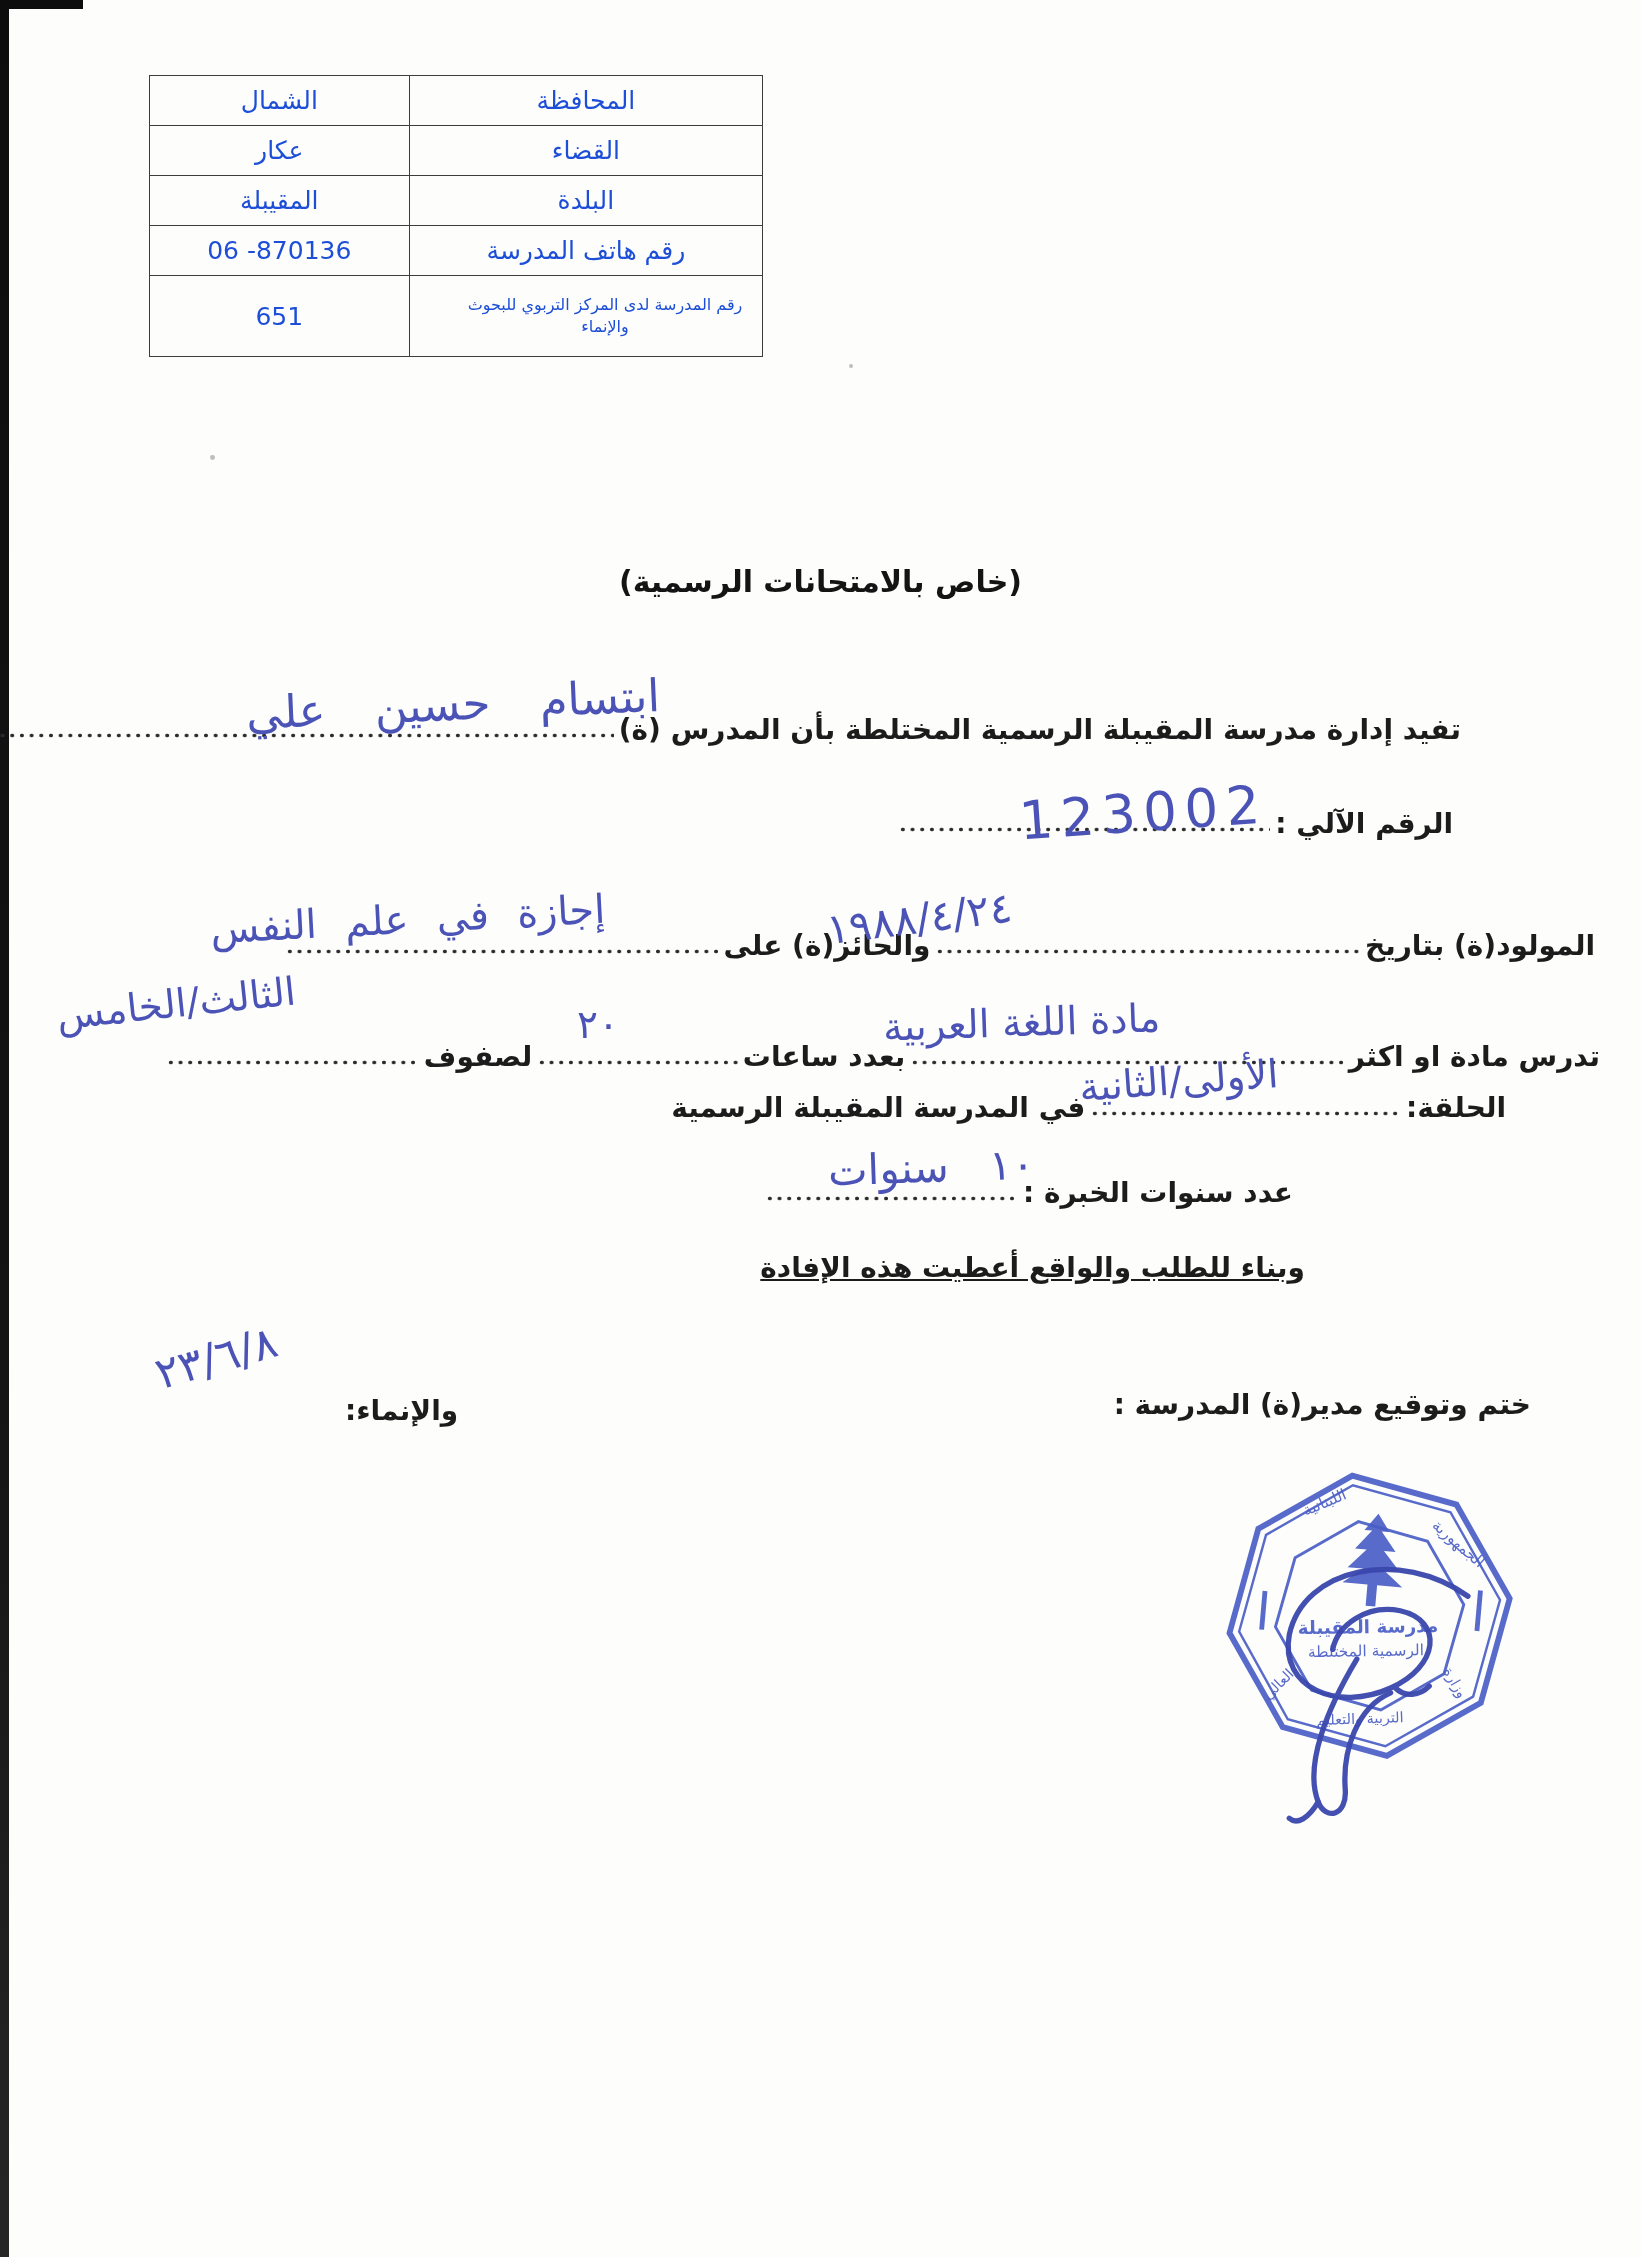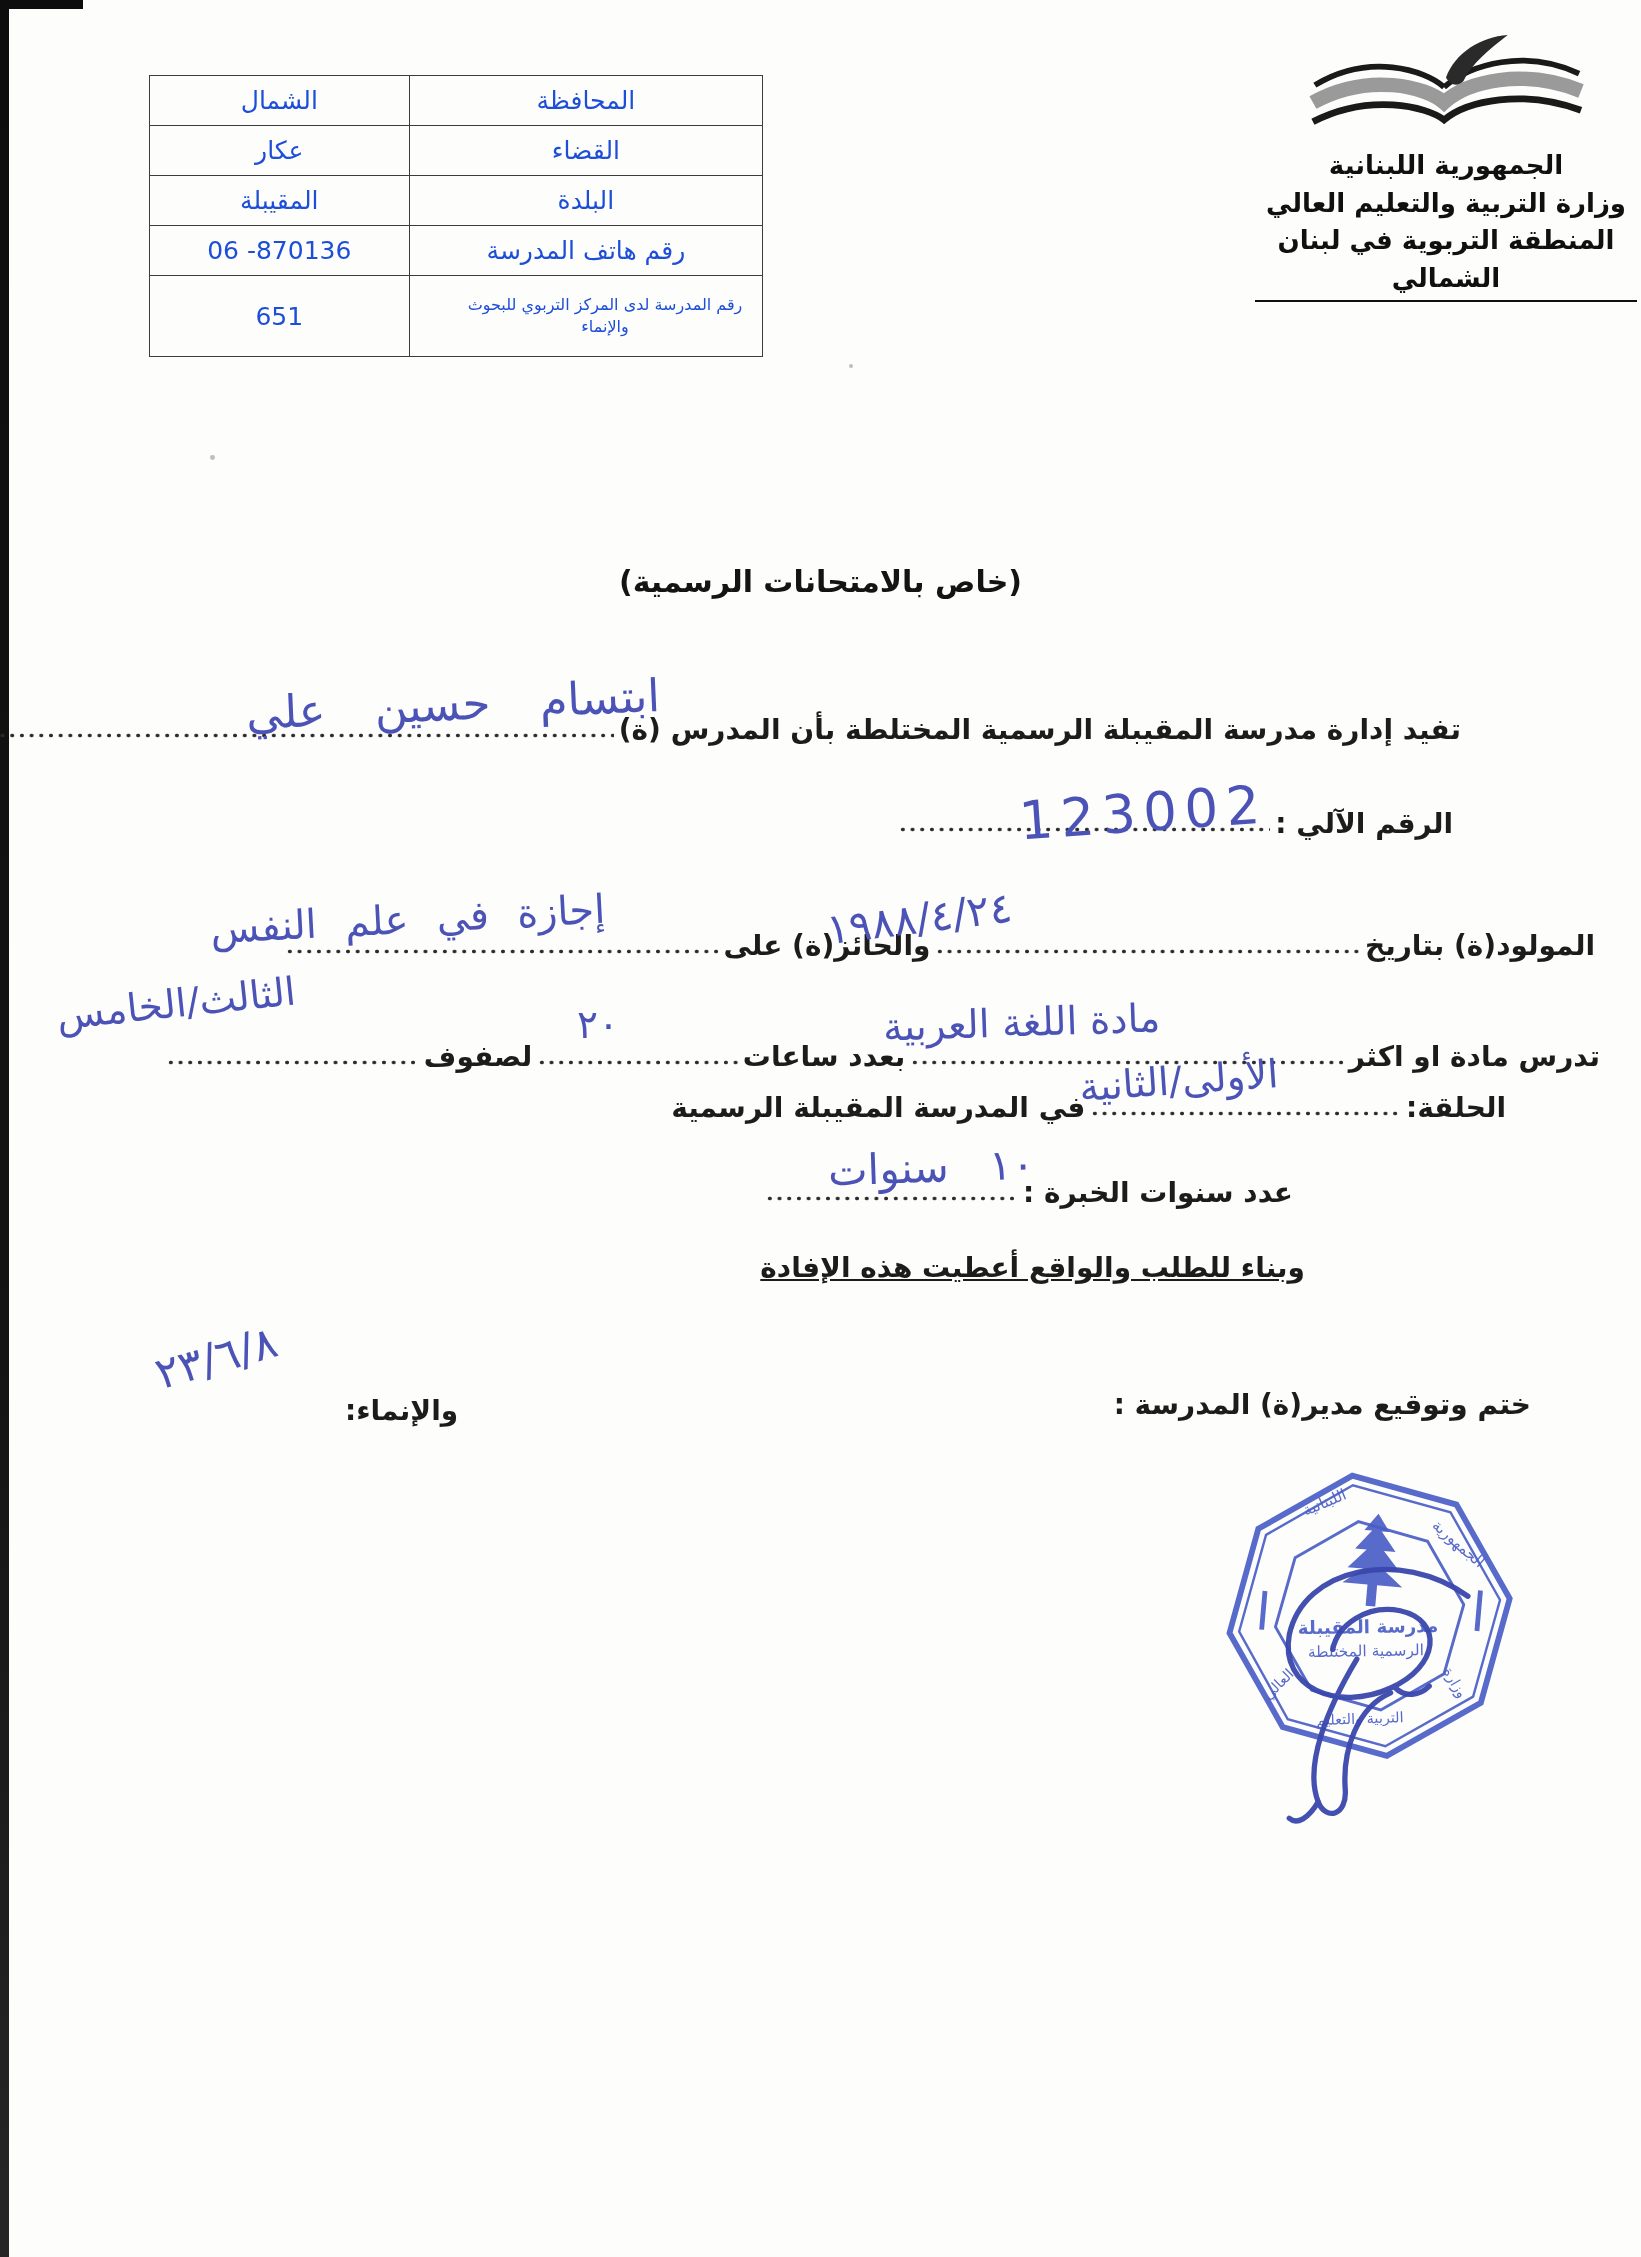--- a/index.html
+++ b/index.html
@@ -75,32 +75,20 @@
       <td class="lbl">رقم هاتف المدرسة</td>
       <td class="val"><span class="ltr">06 -870136</span></td>
     </tr>
     <tr class="tall">
       <td class="lbl">رقم المدرسة لدى المركز التربوي للبحوث والإنماء</td>
       <td class="val">651</td>
     </tr>
   </tbody>
     </table>
 
-  <div id="header-block">
-    <svg width="290" height="108" viewBox="0 0 300 112" style="display:block;margin:0 auto 3.9px auto;">
-      <path d="M14,52 C70,18 128,36 148,54" fill="none" stroke="#1a1a1a" stroke-width="6"></path>
-      <path d="M148,54 C176,30 232,14 288,40" fill="none" stroke="#1a1a1a" stroke-width="6"></path>
-      <path d="M12,70 C70,38 130,54 148,70 C172,48 230,34 290,58" fill="none" stroke="#9a9a9a" stroke-width="15"></path>
-      <path d="M12,90 C70,60 130,74 148,88 C172,68 230,56 290,78" fill="none" stroke="#1a1a1a" stroke-width="7"></path>
-      <path d="M150,44 C160,18 186,2 214,0 C196,14 176,30 168,48 C162,54 154,52 150,44 Z" fill="#2a2a2a"></path>
-    </svg>
-    <div class="hline">الجمهورية اللبنانية</div>
-    <div class="hline">وزارة التربية والتعليم العالي</div>
-    <div class="hline"><span class="underlined">المنطقة التربوية في لبنان الشمالي</span></div>
-  </div>
 
   <div id="doc-subtitle" class="center-line">(خاص بالامتحانات الرسمية)</div>
 
   <div class="bodyline" style="top:713px;right:180px;">
     <span>تفيد إدارة مدرسة المقيبلة  الرسمية المختلطة بأن المدرس (ة)</span><span class="dots" style="width:626px;"></span>
   </div>
 
   <div class="bodyline" style="top:807px;right:188px;">
     <span>الرقم الآلي  :</span><span class="dots" style="width:372px;"></span>
   </div>

